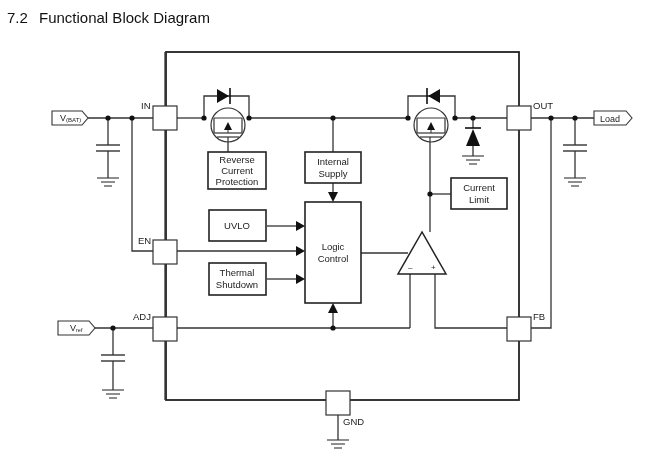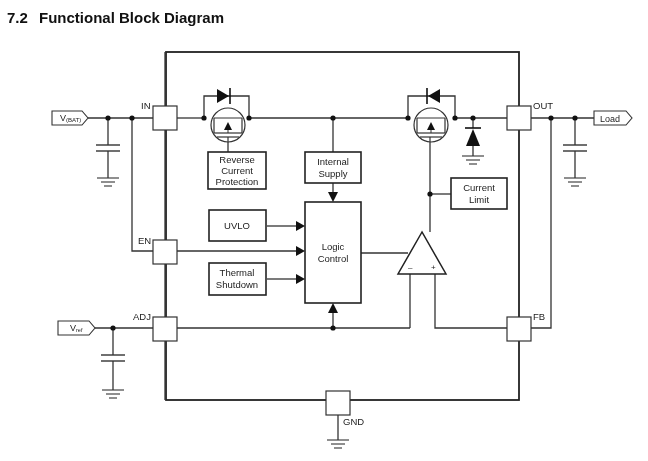--- a/index.html
+++ b/index.html
@@ -1,17 +1,17 @@
 <!DOCTYPE html>
 <html><head>
 <meta charset="utf-8">
 <style>
   html, body { margin: 0; padding: 0; background: #ffffff; }
   body { width: 648px; height: 461px; position: relative; overflow: hidden; font-family: "Liberation Sans", sans-serif; }
-  .heading { position: absolute; left: 7px; top: 9px; font-size: 15px; font-weight: bold; color: #111; white-space: nowrap; }
+  .heading { position: absolute; left: 7px; top: 9px; font-size: 15px; font-weight: normal; color: #111; white-space: nowrap; }
   .heading .num { display: inline-block; width: 32px; }
   svg { position: absolute; left: 0; top: 0; }
   svg text { font-family: "Liberation Sans", sans-serif; fill: #222; }
   .w { stroke: #333; stroke-width: 1.3; fill: none; }
   .box { stroke: #222; stroke-width: 1.6; fill: #fff; }
   .pad { stroke: #333; stroke-width: 1.2; fill: #fff; }
   .dot { fill: #111; }
   .arr { fill: #111; }
   .lbl { font-size: 9.5px; text-anchor: middle; }
   .pin { font-size: 9.5px; }

